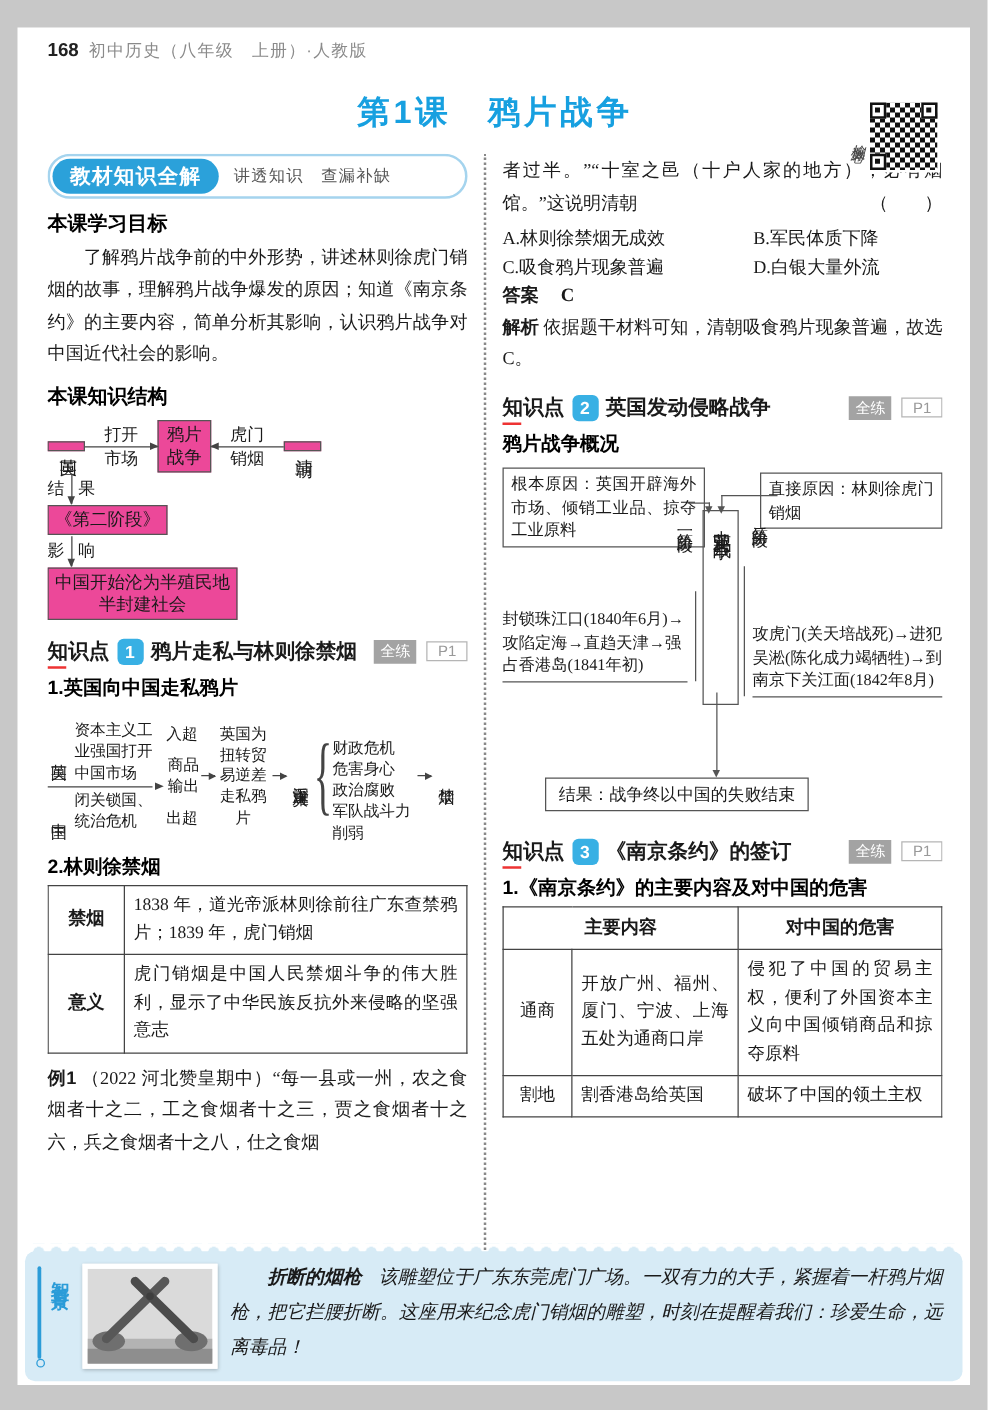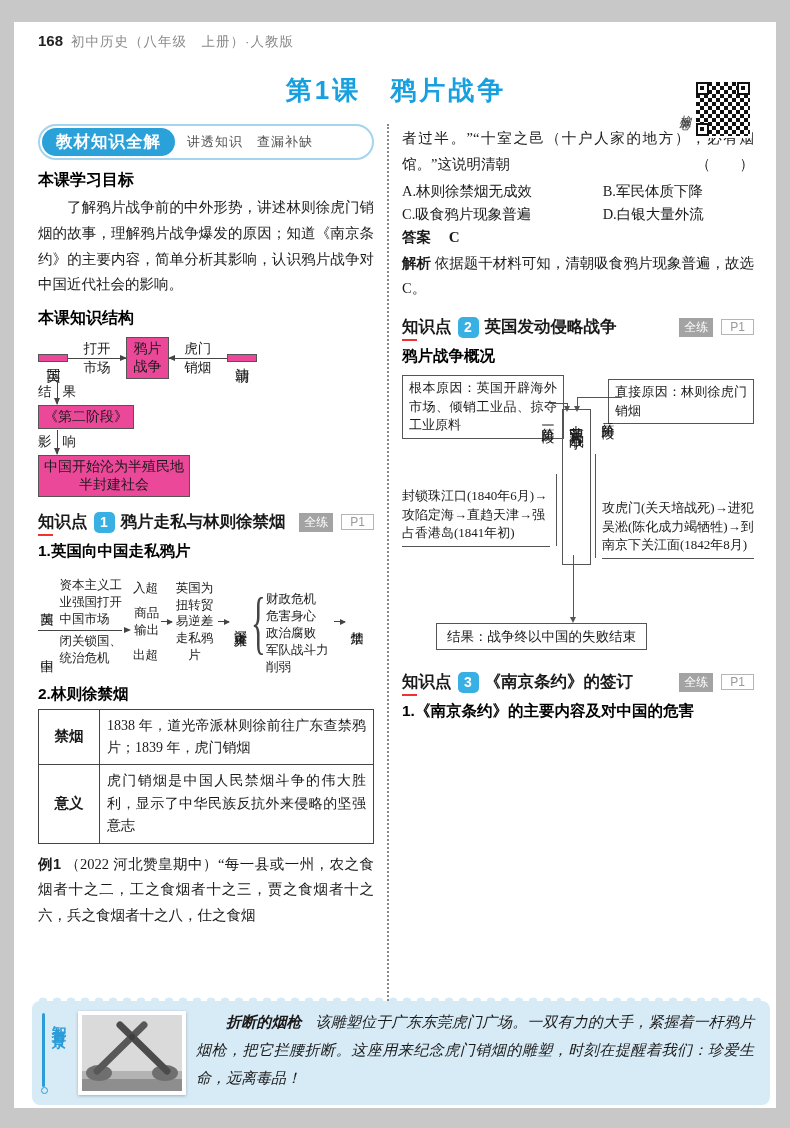--- a/index.html
+++ b/index.html
@@ -113,21 +113,21 @@
   .wcs2l{position:absolute;left:196px;top:38px;}
   .wcs1{position:absolute;left:0;top:112px;width:148px;border-bottom:1.3px solid #555;padding-bottom:3px;}
   .wcs1::after{content:'';position:absolute;right:-7px;bottom:0;width:1.3px;height:72px;background:#555;}
   .wcs2{position:absolute;right:0;top:124px;width:152px;border-bottom:1.3px solid #555;padding-bottom:3px;}
   .wcs2::before{content:'';position:absolute;left:-7px;bottom:0;width:1.3px;height:104px;background:#555;}
   .wcl{position:absolute;background:#555;}
   .tri{position:absolute;border-top:6px solid #555;border-left:3.5px solid transparent;border-right:3.5px solid transparent;}
   .wcresult{position:absolute;left:34px;top:248px;border:1.3px solid #555;padding:3px 10px;white-space:nowrap;font-size:13.5px;}
 
   
-  .footer{position:absolute;left:18px;right:6px;bottom:3px;height:104px;background:#d7ebf6;border-radius:8px;}
+  .footer{position:absolute;left:6px;right:6px;bottom:3px;height:104px;background:#d7ebf6;border-radius:8px;}
   .footer::before{content:'';position:absolute;left:4px;right:4px;top:-6px;height:7px;
     background-image:radial-gradient(circle 4.5px at 7px 7px,#d7ebf6 4.4px,transparent 4.6px);background-size:14px 7px;}
   .fwrap{display:flex;gap:10px;padding:10px 16px 0 10px;align-items:flex-start;}
   .fsbar{display:flex;gap:4px;flex:none;margin-top:2px;}
   .fsline{width:3px;background:#2b9cd8;border-radius:2px;position:relative;height:74px;}
   .fsline::after{content:'';position:absolute;left:-1px;bottom:-7px;width:5px;height:5px;border:1px solid #2b9cd8;border-radius:50%;background:#d7ebf6;}
   .fstext{writing-mode:vertical-rl;text-orientation:upright;color:#2b9cd8;
     font-family:"Liberation Sans","DejaVu Sans",sans-serif;font-weight:bold;font-size:14.5px;letter-spacing:3px;}
   .fphoto{flex:none;width:100px;height:76px;background:#fff;border:4px solid #fff;box-shadow:0 1px 3px rgba(0,0,0,.25);}
   .ftext{flex:1;font-style:italic;font-size:15px;line-height:1.85;text-align:justify;text-indent:2em;margin-top:-2px;}
@@ -325,20 +325,38 @@
           <span class="kpl">知识点</span>
           <span class="kpn">3</span>
           <span class="kpt">《南京条约》的签订</span>
           <span class="sp"></span>
           <span class="bdg1">全练</span>
           <span class="bdg2">P1</span>
         </div>
 
         <div class="h2">1.《南京条约》的主要内容及对中国的危害</div>
 
+        <table>
+          <tbody>
+              <tr>
+            <td class="thead" colspan="2">主要内容</td>
+            <td class="thead">对中国的危害</td>
+          </tr>
+          <tr>
+            <td class="tl2">通商</td>
+            <td class="ttxt" style="width:118px;">开放广州、福州、厦门、宁波、上海五处为通商口岸</td>
+            <td class="ttxt">侵犯了中国的贸易主权，便利了外国资本主义向中国倾销商品和掠夺原料</td>
+          </tr>
+          <tr>
+            <td class="tl2">割地</td>
+            <td class="ttxt">割香港岛给英国</td>
+            <td class="ttxt">破坏了中国的领土主权</td>
+          </tr>
+        </tbody>
+          </table>
 
       </div>
     </div>
   </div>
 
   <div class="footer">
     <div class="fwrap">
       <div class="fsbar">
         <div class="fsline"></div>
         <div class="fstext">智力背景</div>

